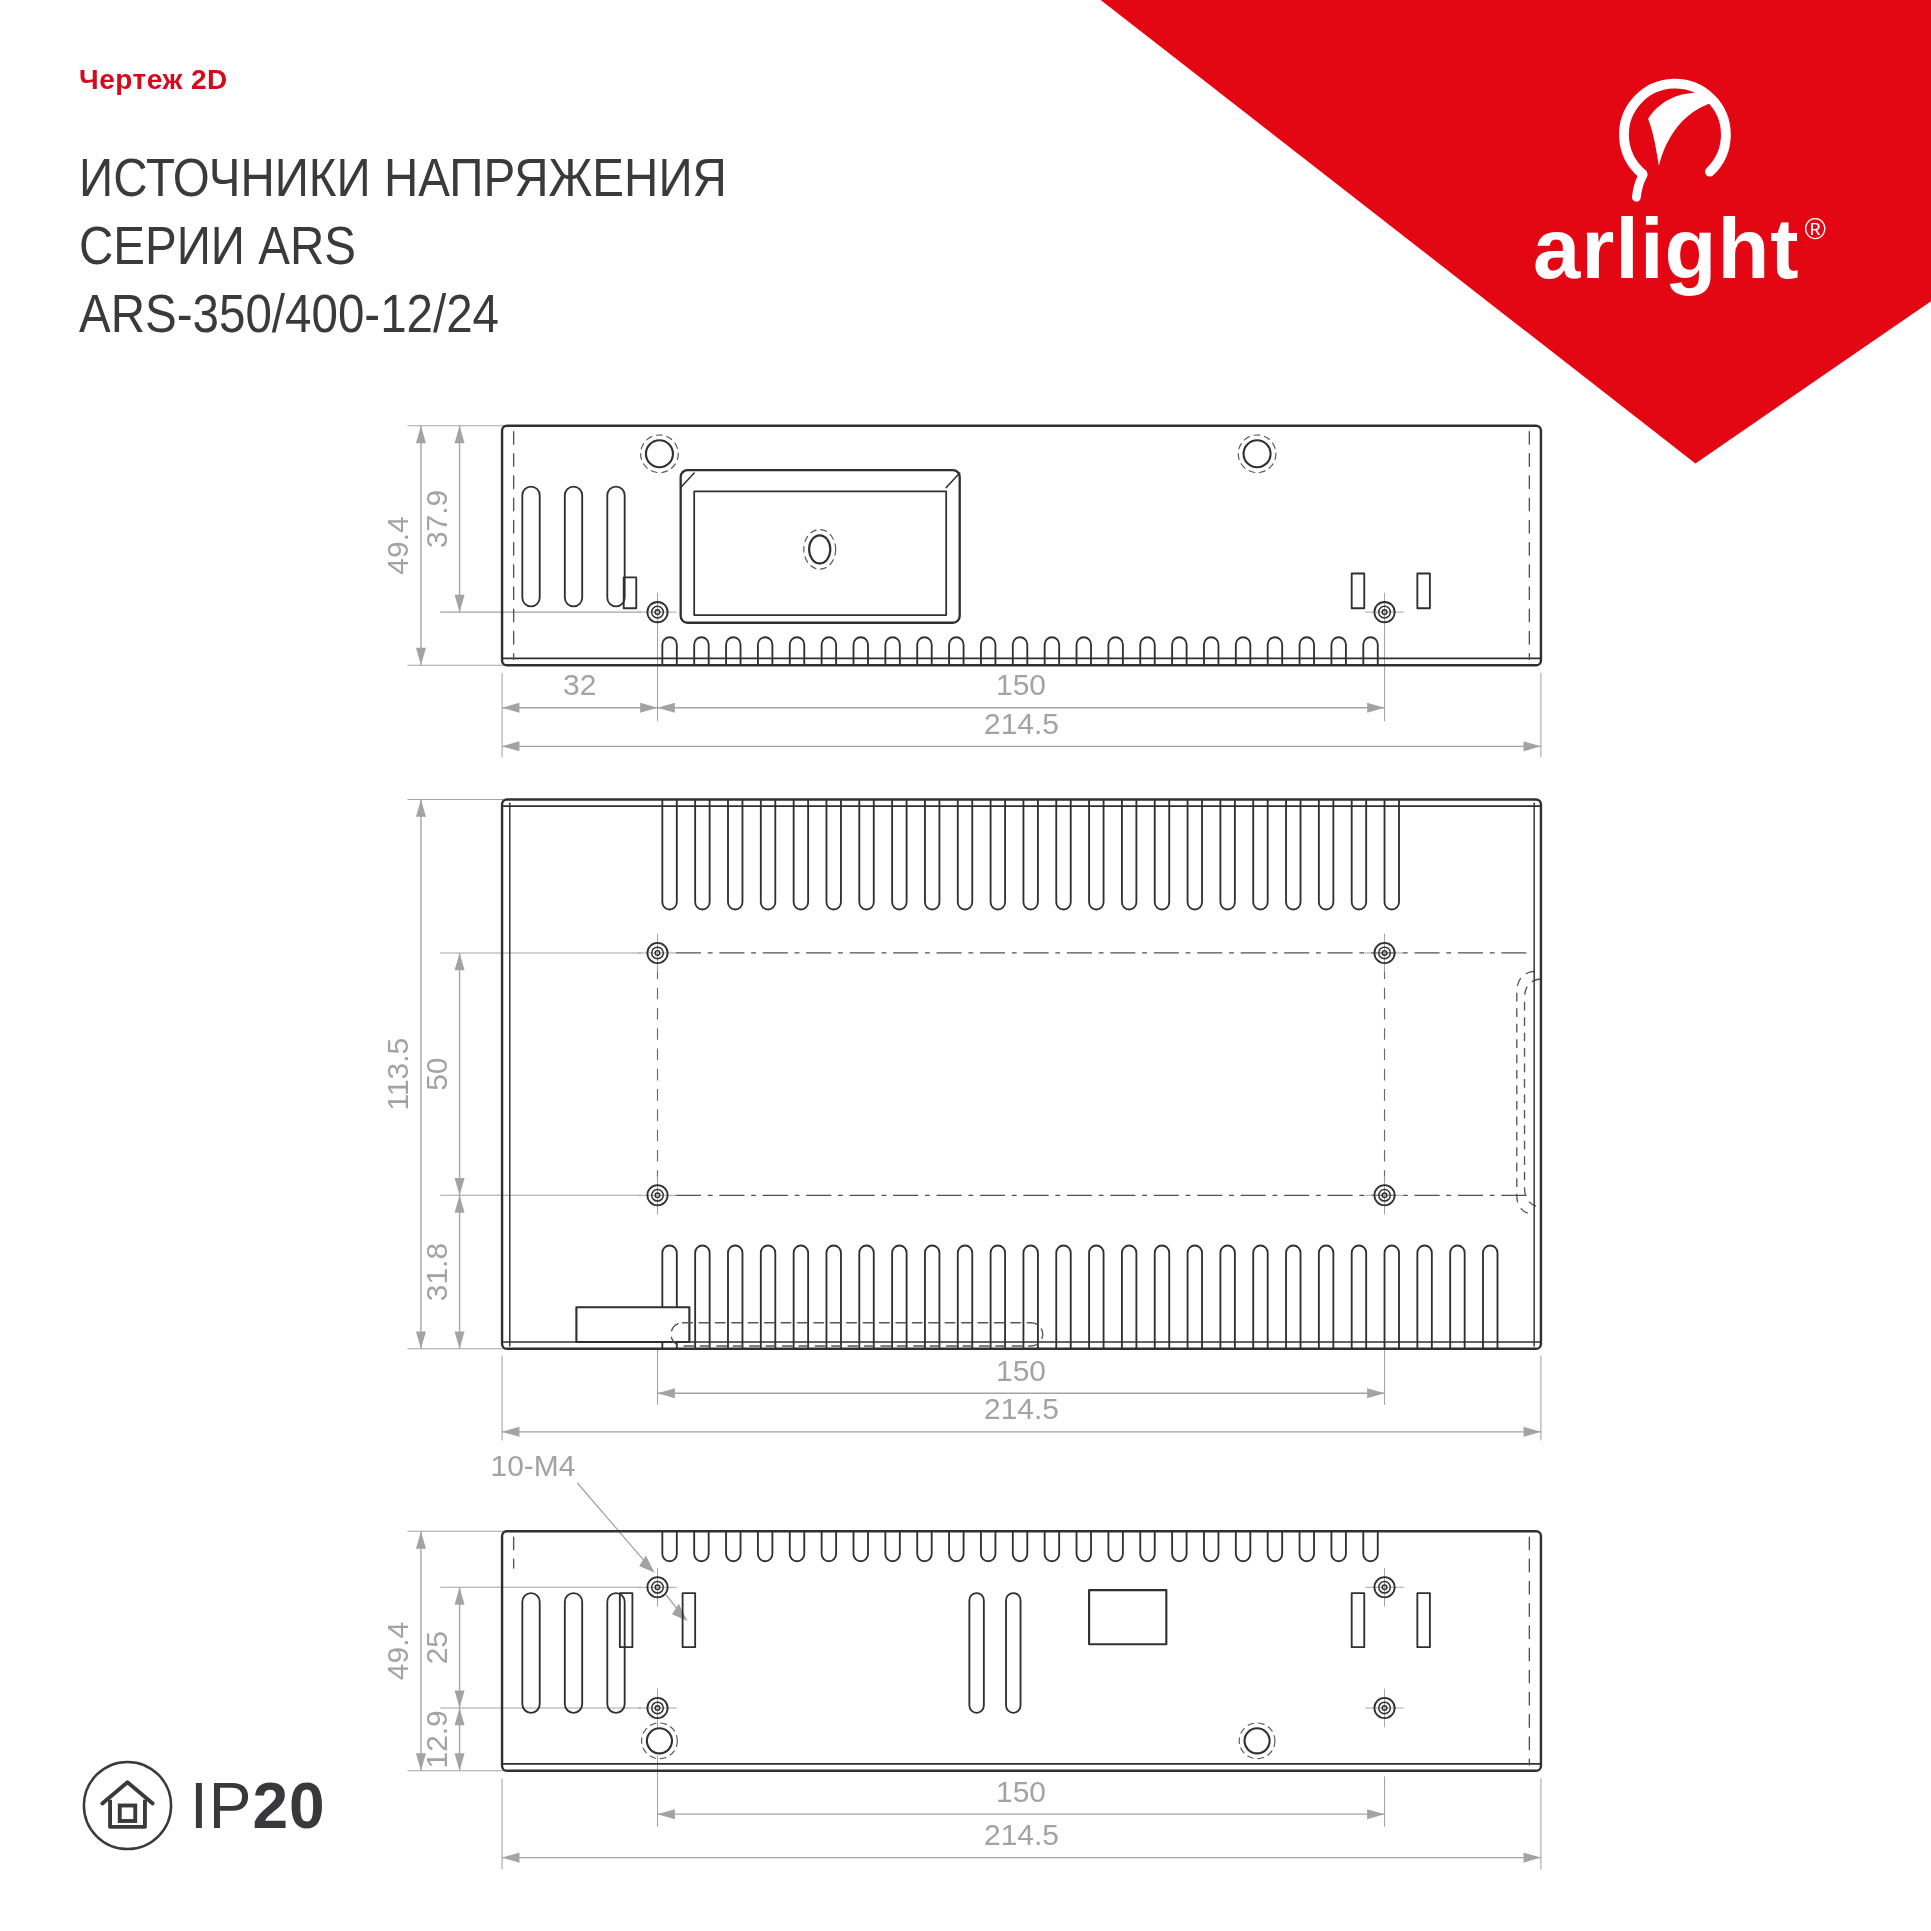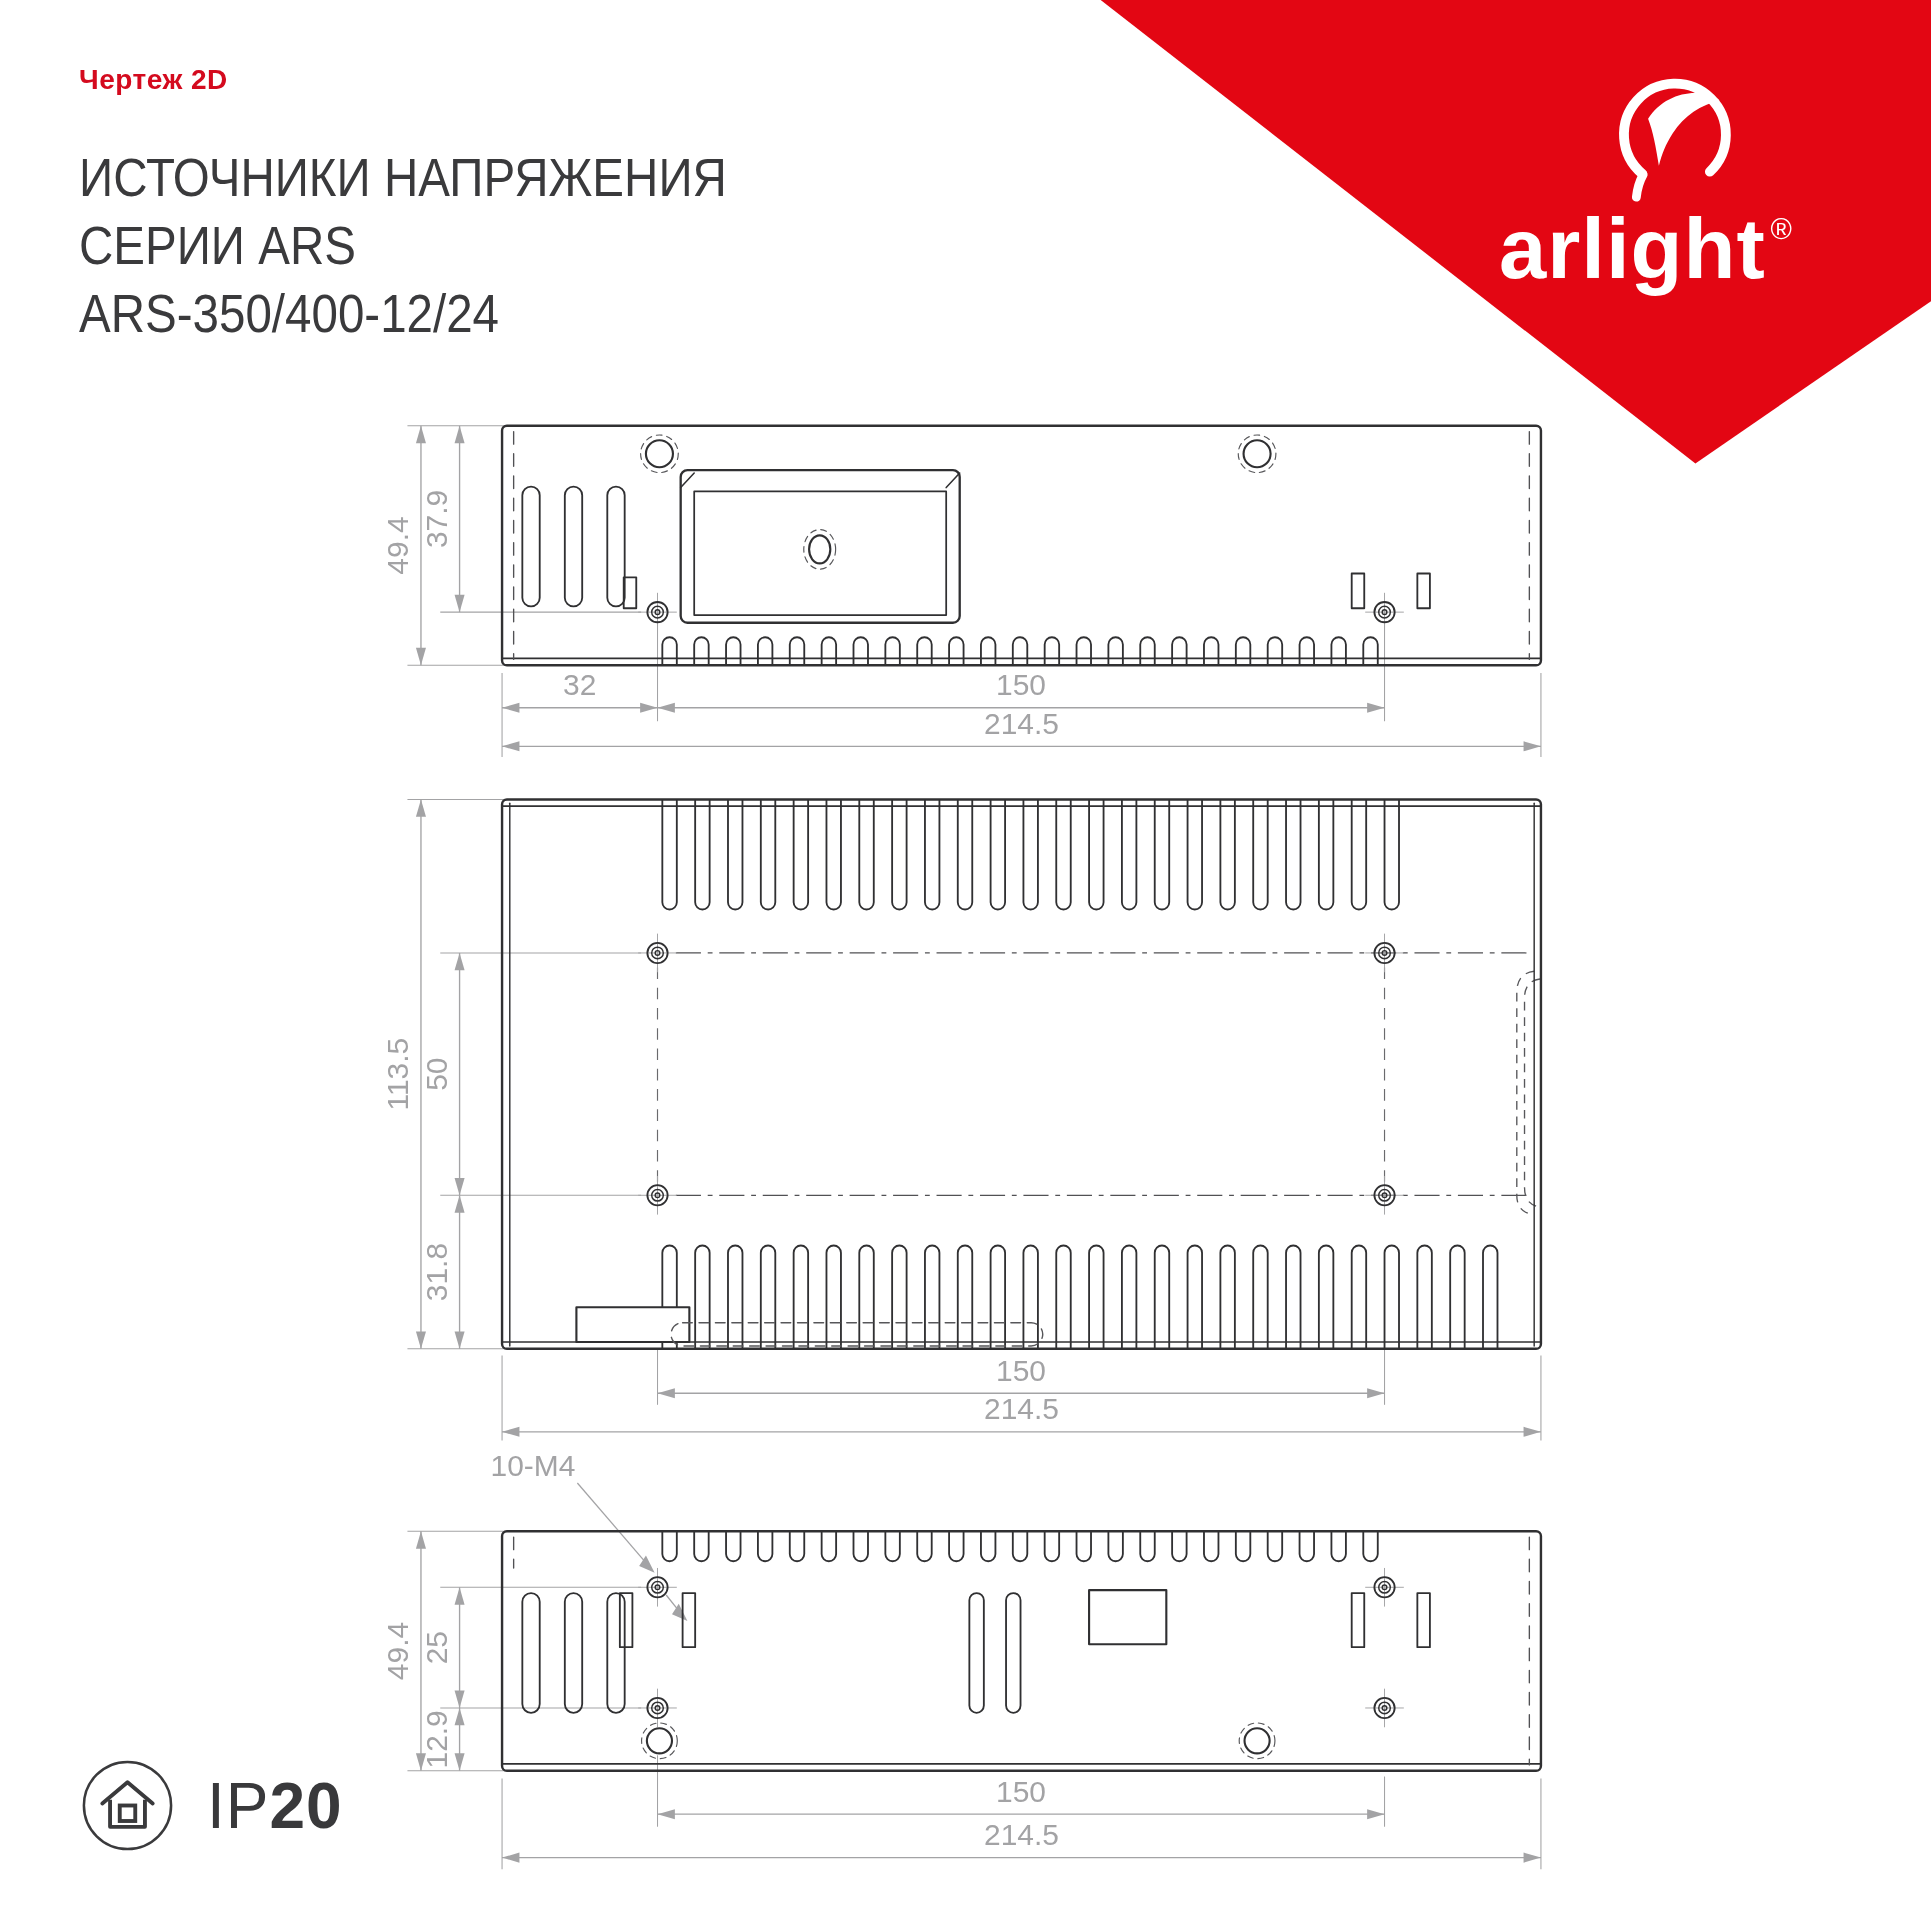--- a/index.html
+++ b/index.html
@@ -15,28 +15,28 @@
   .big-title{
     position:absolute;left:79px;top:143px;
     font-size:54px;line-height:68px;font-weight:400;color:#3a3a3c;
     transform:scaleX(.88);transform-origin:left top;white-space:nowrap;
   }
   
   .ribbon{
     position:absolute;inset:0;background:#e30613;
     clip-path:polygon(57% 0, 100% 0, 100% 15.6%, 87.8% 24%);
   }
-  .logo{position:absolute;left:1499px;top:60px;width:357px;text-align:left;color:#fff;}
+  .logo{position:absolute;left:1499px;top:60px;width:357px;text-align:center;color:#fff;}
   .emblem{width:141px;height:147px;display:block;margin:0 auto;}
   .wordmark{font-size:85px;font-weight:700;letter-spacing:1px;line-height:83px;white-space:nowrap;}
   .reg{font-size:29px;font-weight:400;position:relative;top:-39px;left:4.8px;}
   
   #drawing{position:absolute;left:0;top:0;width:1931px;height:1931px;}
   
-  .ip-badge{position:absolute;left:81px;top:1759px;display:flex;align-items:center;gap:33px;}
+  .ip-badge{position:absolute;left:81px;top:1759px;display:flex;align-items:center;gap:16px;}
   .ip-icon{width:93px;height:93px;display:block;}
   .ip-text{font-size:64px;color:#39393b;letter-spacing:1px;}
   .ip-thin{font-weight:300;}
   .ip-bold{font-weight:700;}
 </style>
 </head>
 <body>
 
 <header>
   <div class="eyebrow">Чертеж 2D</div>

